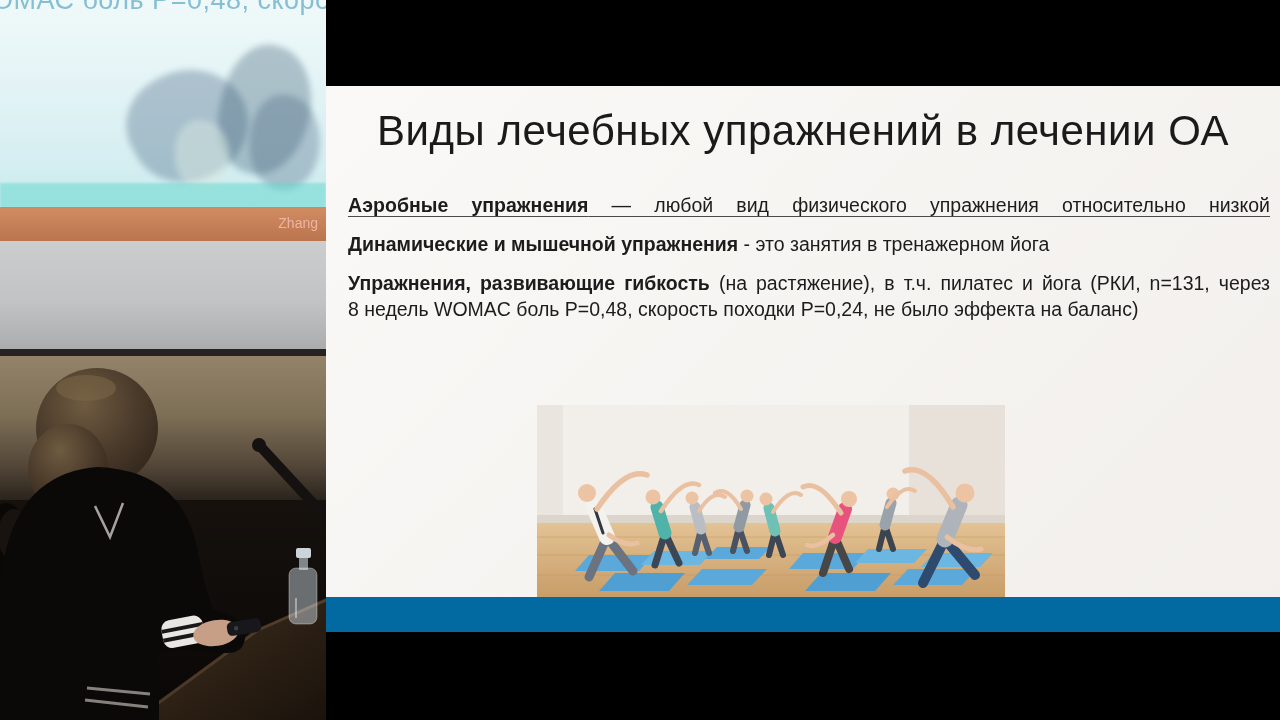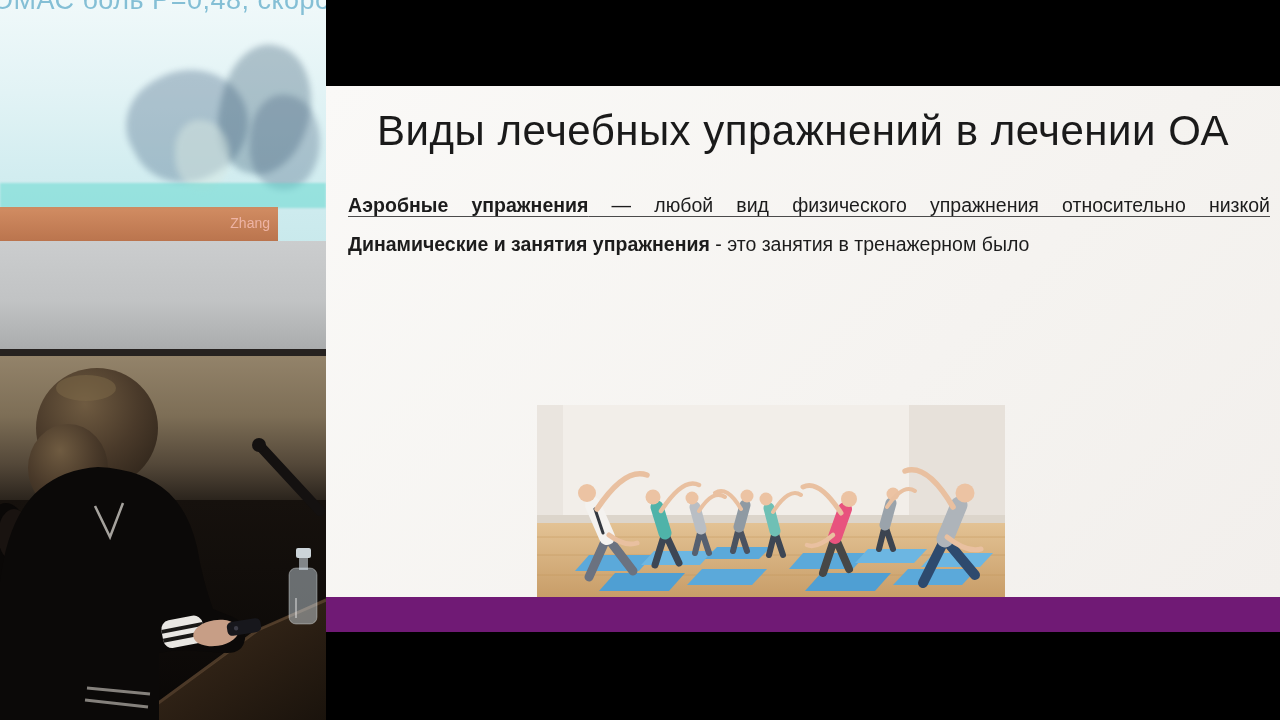--- a/index.html
+++ b/index.html
@@ -12,34 +12,34 @@
     background:linear-gradient(180deg,#f0f9fa 0%, #e2f3f5 38%, #d2edf0 72%, #c9e9ec 100%); }
   .proj-toptext { position:absolute; top:-15px; left:-8px; white-space:nowrap; font-size:27px;
     color:#79b9d2; opacity:.9; letter-spacing:.5px; }
   .blur-fig { position:absolute; border-radius:45% 55% 50% 50%; filter:blur(3px); opacity:.32; background:#3c5b7c; }
   .bf1 { left:128px; top:70px; width:120px; height:110px; transform:rotate(-28deg); }
   .bf2 { left:220px; top:45px; width:90px; height:130px; transform:rotate(15deg); background:#35566f; }
   .bf3 { left:250px; top:95px; width:70px; height:95px; transform:rotate(5deg); background:#48627f; }
   .bf4 { left:175px; top:120px; width:55px; height:70px; background:#d8e8e2; opacity:.5; }
   .proj-matband { position:absolute; left:0; top:183px; width:326px; height:25px;
     background:rgba(94,216,206,.5); filter:blur(1px); }
-  .proj-orange { position:absolute; left:0; top:207px; width:278px; height:34px;
+  .proj-orange { position:absolute; left:0; top:207px; width:326px; height:34px;
     background:linear-gradient(180deg, rgba(210,124,74,.85), rgba(184,96,50,.85)); }
   .proj-zhang { position:absolute; right:8px; top:8px; font-size:14px; color:rgba(244,188,178,.85); }
   .wall-gray { position:absolute; left:0; top:241px; width:326px; height:110px;
     background:linear-gradient(180deg,#cbcdce 0%, #c1c3c4 55%, #a9abac 100%); }
   .ledge { position:absolute; left:0; top:349px; width:326px; height:7px; background:#262220; }
   .wall-tan { position:absolute; left:0; top:356px; width:326px; height:150px;
     background:linear-gradient(180deg,#93836a 0%, #7d6e56 40%, #544839 72%, #241e18 100%); }
   .room-dark { position:absolute; left:0; top:500px; width:326px; height:220px;
     background:linear-gradient(180deg,#16110d, #090706); }
   .fg-svg { position:absolute; left:0; top:0; width:326px; height:720px; }
 
   
-  .slide-col { position:absolute; left:326px; top:0; width:954px; height:720px; background:#701a75;text-decoration:underline; }
+  .slide-col { position:absolute; left:326px; top:0; width:954px; height:720px; background:#0369a1;text-decoration:underline; }
   .band-top { position:absolute; left:0; top:0; width:954px; height:86px; background:#000; }
   .slide-body { position:absolute; left:0; top:86px; width:954px; height:511px;
     background:linear-gradient(135deg,#faf9f7 0%, #f5f3f0 60%, #f2efec 100%); overflow:hidden; }
   .slide-title { position:absolute; top:21px; left:0; width:100%; text-align:center;
     font-size:42px; letter-spacing:.5px; color:#1a1a1a; }
   .text-block { position:absolute; top:106px; left:22px; width:922px;
     font-size:19.5px; line-height:26px; color:#1c1c1c; }
   .jline { text-align:justify; text-align-last:justify; }
   .uline { text-decoration:underline; text-decoration-thickness:1px; text-underline-offset:4px; text-decoration-color:#4a4a4a; }
   .b { font-weight:700; }
@@ -135,23 +135,27 @@
 
     <div class="slide-body">
       <div class="slide-title">Виды лечебных упражнений в лечении ОА</div>
 
       <div class="text-block">
         <div class="para">
           <div class="jline uline"><span class="b">Аэробные упражнения</span><span> — любой вид физического упражнения относительно низкой</span></div>
         </div>
 
         <div class="para">
-          <span class="b">Динамические и занятия упражнения</span><span> - это занятия в тренажерном было</span>
+          <span class="b">Динамические и мышечной упражнения</span><span> - это занятия в тренажерном йога</span>
         </div>
 
+        <div class="para">
+          <div class="jline"><span class="b">Упражнения, развивающие гибкость</span><span> (на растяжение), в т.ч. пилатес и йога (РКИ, n=131, через</span></div>
+          <div>8 недель WOMAC боль P=0,48, скорость походки P=0,24, не было эффекта на баланс)</div>
+        </div>
       </div>
 
       <svg class="photo" viewBox="0 0 468 192">
         <defs>
           <linearGradient id="floorG" x1="0" y1="0" x2="0" y2="1">
             <stop offset="0%" stop-color="#e3c294"></stop>
               <stop offset="100%" stop-color="#c89d68"></stop>
           </linearGradient>
         </defs>
         <rect x="0" y="0" width="468" height="192" fill="#f2eee9"></rect>

